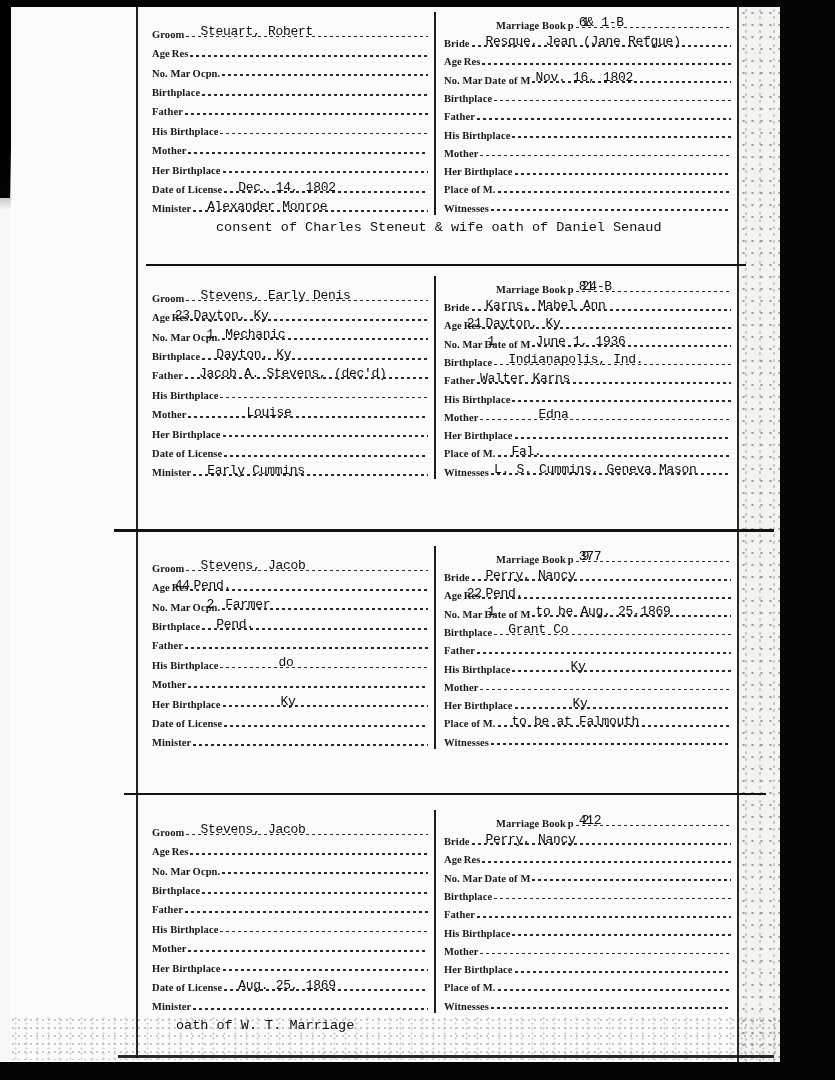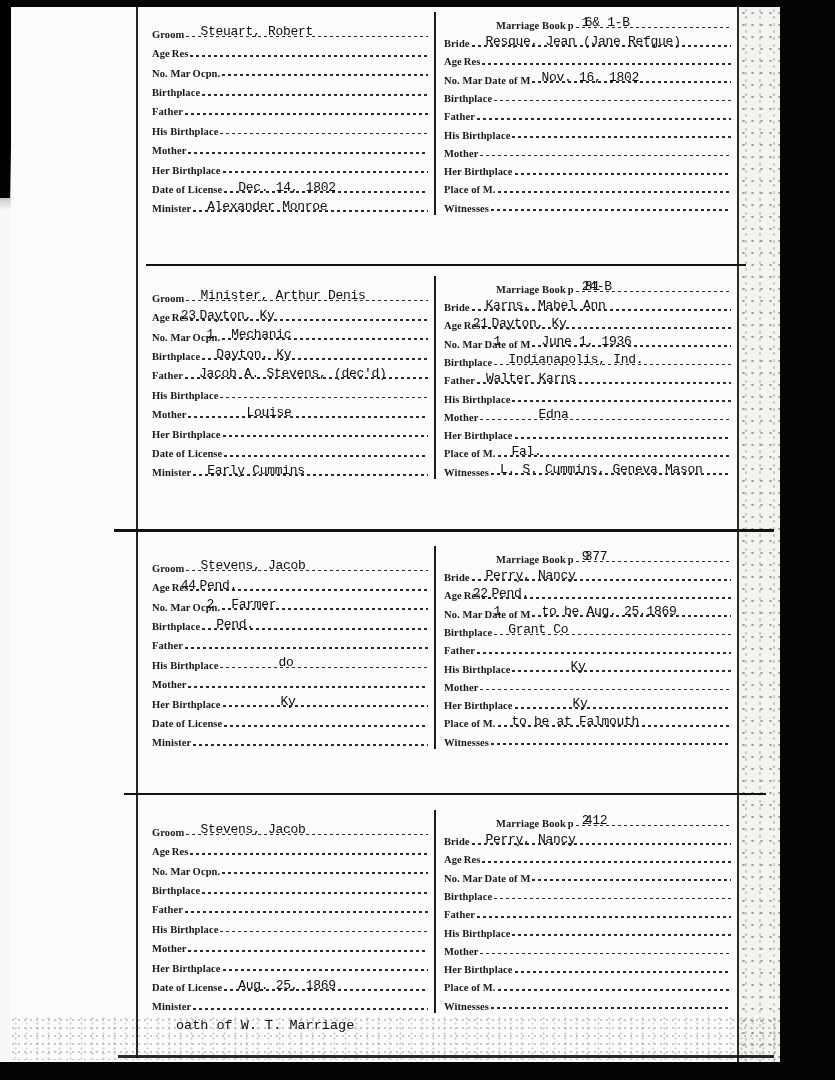--- a/index.html
+++ b/index.html
@@ -38,21 +38,21 @@
   .lbl{font:700 10.5px "Liberation Serif",serif;color:#171717;white-space:nowrap;
     padding-right:2px;letter-spacing:.1px;line-height:1.1;}
   .seg{flex:1;position:relative;height:100%;}
   .seg::after{content:"";position:absolute;left:0;right:2px;bottom:3px;height:1.8px;
     background:repeating-linear-gradient(90deg,#2a2a2a 0 3px,transparent 3px 6px);}
   .seg.fx{flex:0 0 auto;}
   .b54{flex-basis:54px}.b68{flex-basis:68px}.b52{flex-basis:52px}.b70{flex-basis:70px}
   .val{position:absolute;bottom:1px;left:14px;
     font:13px "Liberation Mono","DejaVu Sans Mono",monospace;
     color:#0e0e0e;white-space:nowrap;letter-spacing:-.3px;}
-  .seg.sm .val{left:9px}
+  .seg.sm .val{left:3px}
   .seg.ctr .val{left:58px}
   .mb-row{padding-left:52px;}
   .note{font:13.5px "Liberation Mono","DejaVu Sans Mono",monospace;color:#101010;
     margin-top:5px;white-space:nowrap;}
   .c0 .note{padding-left:76px}
   .c2 .note{padding-left:58px}
   .c3 .note{padding-left:36px}
 </style>
 </head>
 <body>
@@ -218,30 +218,31 @@
         </div>
         <div class="frow">
           <span class="lbl">Witnesses</span>
           <span class="seg sm">
               <i class="val"></i>
             </span>
         </div>
       </div>
 
     </div>
+    <div class="note">consent of Charles Steneut &amp; wife oath of Daniel Senaud</div>
   </div>
 
   <div class="card c1">
     <div class="cols">
 
       <div class="col-left">
         <div class="frow">
           <span class="lbl">Groom</span>
           <span class="seg">
-              <i class="val">Minister, Arthur Denis</i>
+              <i class="val">Stevens, Early Denis</i>
             </span>
         </div>
         <div class="frow">
           <span class="lbl">Age</span>
           <span class="seg fx b54 sm">
               <i class="val">23</i>
             </span>
           <span class="lbl">Res</span>
           <span class="seg sm">
               <i class="val">Dayton, Ky</i>

